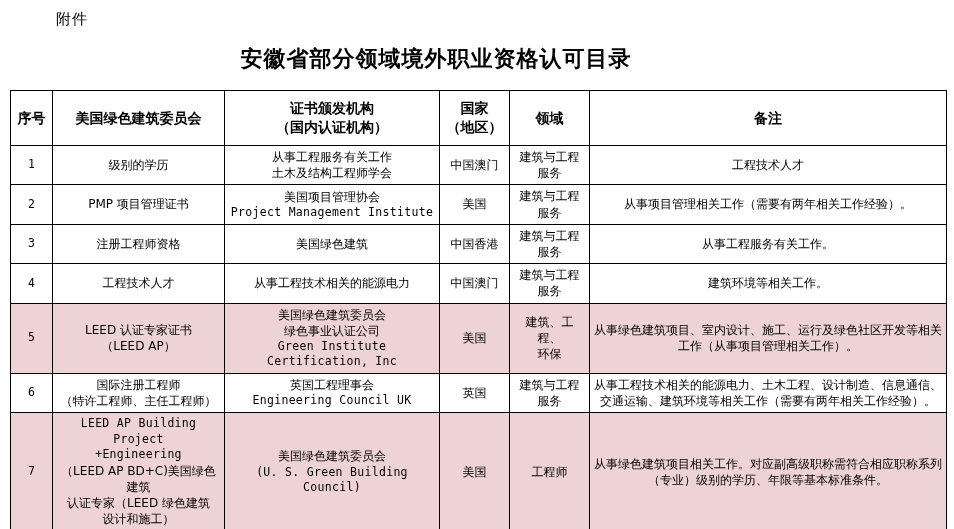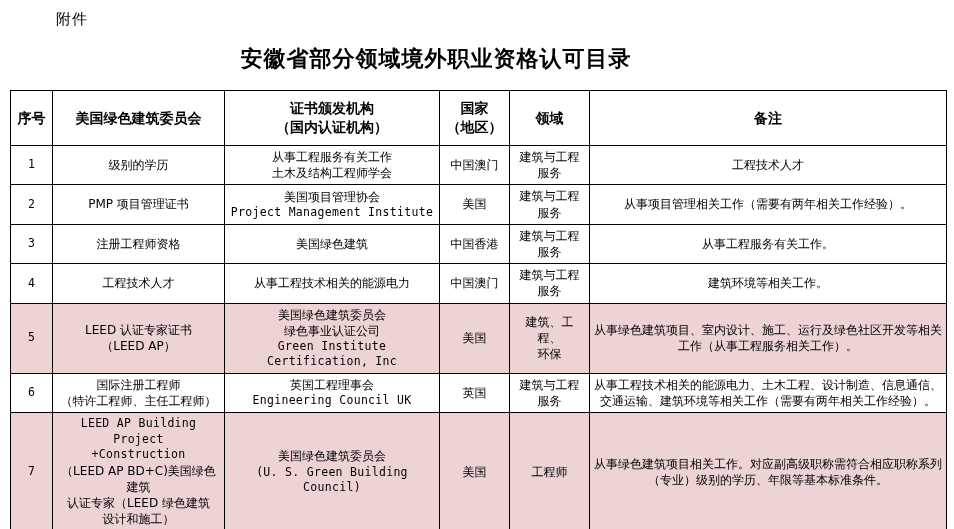--- a/index.html
+++ b/index.html
@@ -219,21 +219,21 @@
             <span class="linebreak">绿色事业认证公司</span>
             <span class="linebreak latin">Green Institute Certification, Inc</span>
           </td>
           <td>
             <span class="linebreak">美国</span>
           </td>
           <td>
             <span class="linebreak">建筑、工程、</span>
             <span class="linebreak">环保</span>
           </td>
-          <td class="note">从事绿色建筑项目、室内设计、施工、运行及绿色社区开发等相关工作（从事工程服务相关工作）。</td>
+          <td class="note">从事绿色建筑项目、室内设计、施工、运行及绿色社区开发等相关工作（从事项目管理相关工作）。</td>
         </tr>
         <tr>
           <td>
             <span class="linebreak latin">6</span>
           </td>
           <td>
             <span class="linebreak">国际注册工程师</span>
             <span class="linebreak">（特许工程师、主任工程师）</span>
           </td>
           <td>
@@ -248,21 +248,21 @@
             <span class="linebreak">服务</span>
           </td>
           <td class="note">从事工程技术相关的能源电力、土木工程、设计制造、信息通信、交通运输、建筑环境等相关工作（需要有两年相关工作经验）。</td>
         </tr>
         <tr class="shaded">
           <td>
             <span class="linebreak latin">7</span>
           </td>
           <td>
             <span class="linebreak latin">LEED AP Building Project</span>
-            <span class="linebreak latin">+Construction</span>
+            <span class="linebreak latin">+Engineering</span>
             <span class="linebreak">（LEED AP BD+C)美国绿色建筑</span>
             <span class="linebreak">认证专家（LEED 绿色建筑</span>
             <span class="linebreak">设计和施工）</span>
           </td>
           <td>
             <span class="linebreak">美国绿色建筑委员会</span>
             <span class="linebreak latin">(U. S. Green Building Council)</span>
           </td>
           <td>
             <span class="linebreak">美国</span>

